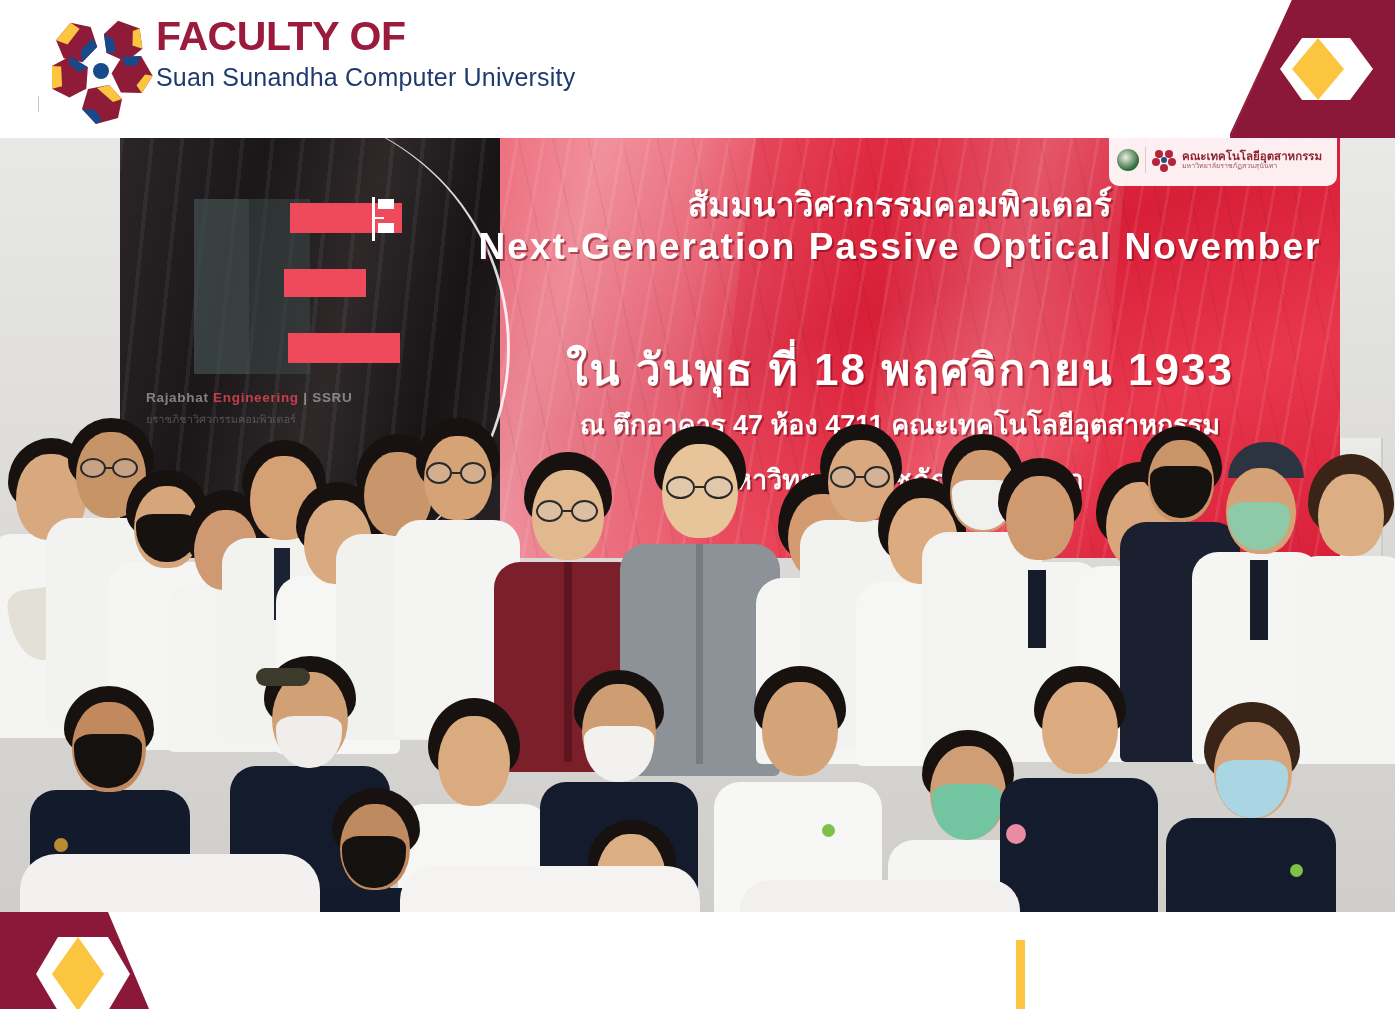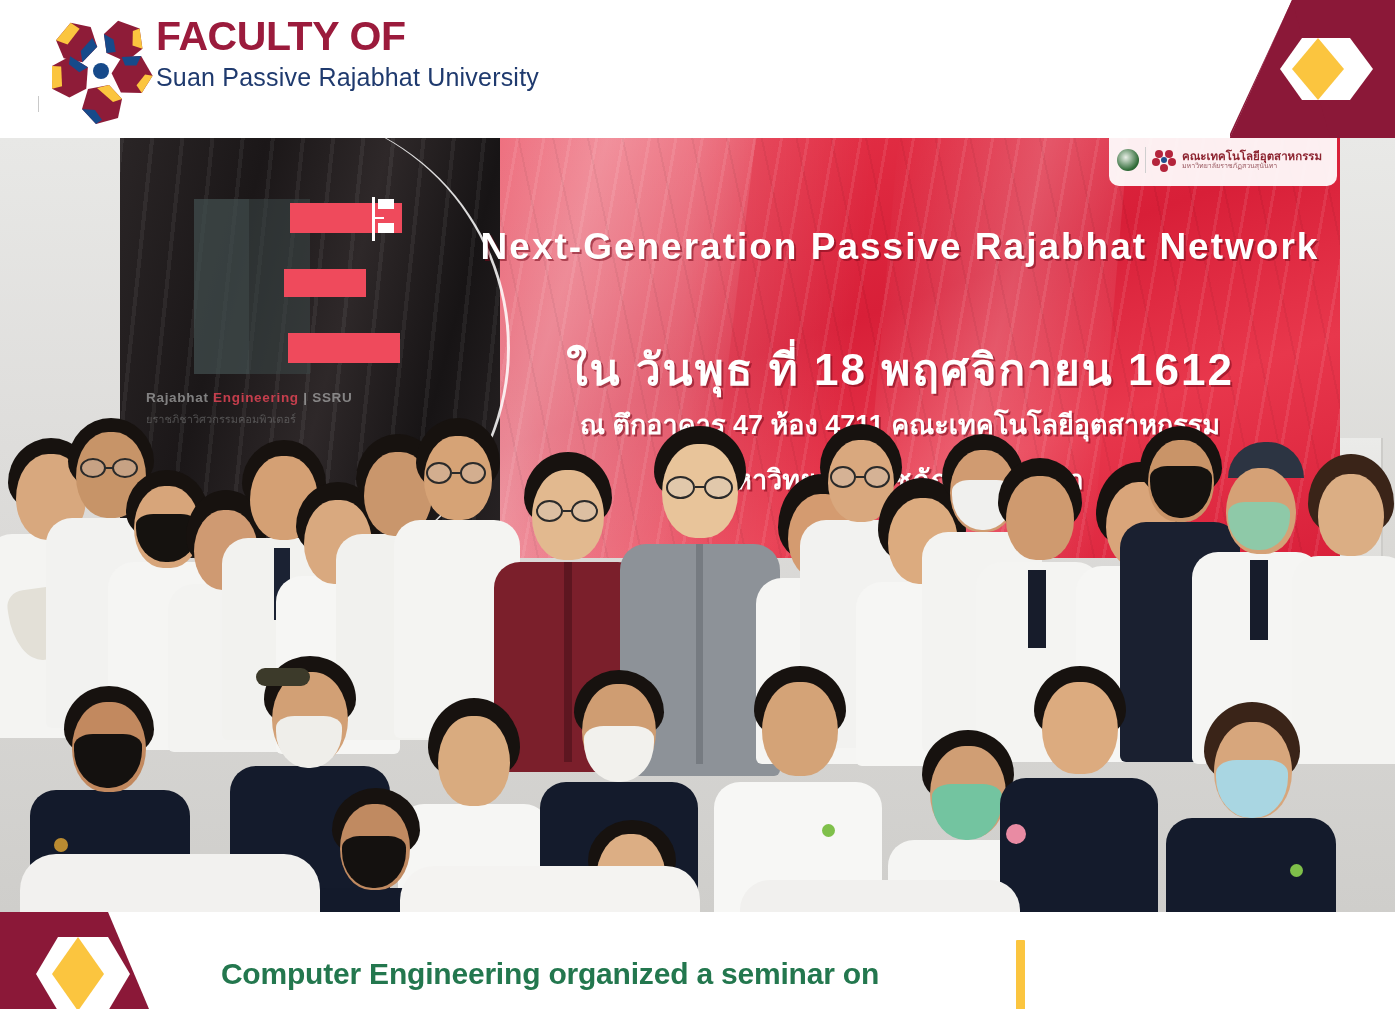--- a/index.html
+++ b/index.html
@@ -261,21 +261,21 @@
             <path d="M5,-20 L19,-5 L6,-6 L-1,-16 Z" fill="#164A8A"></path>
           </g>
 
           <circle cx="53" cy="57" r="8" fill="#164A8A"></circle>
         </g>
       </svg>
     </div>
 
     <div class="header-text">
       <div class="ft-line1">FACULTY OF</div>
-      <div class="ft-sub">Suan Passive Rajabhat University</div>
+      <div class="ft-sub">Suan Sunandha Computer University</div>
     </div>
 
     <div class="tr-orn">
       <svg viewBox="0 0 165 138" width="165" height="138" aria-hidden="true">
         <path d="M62,0 L165,0 L165,138 L0,138 L0,138 Z" fill="#8B1838"></path>
         <path d="M62,0 L0,138 L0,138 L-2,138 Z" fill="#8B1838"></path>
         <polygon points="165,0 62,0 0,138 100,138" fill="#8B1838"></polygon>
         <polygon points="62,0 165,0 165,138 100,138" fill="#8B1838"></polygon>
         <polygon points="72,38 120,38 143,69 120,100 72,100 50,69" fill="#ffffff"></polygon>
         <polygon points="62,69 88,38 114,69 88,100" fill="#FBC53F"></polygon>
@@ -332,22 +332,23 @@
             <circle cx="12" cy="12" r="3" fill="#1F4E8C"></circle>
           </svg>
         </div>
         <div class="chip-txt">
           <div class="chip-t1">คณะเทคโนโลยีอุตสาหกรรม</div>
           <div class="chip-t2">มหาวิทยาลัยราชภัฏสวนสุนันทา</div>
         </div>
       </div>
 
       <div class="btxt-wrap">
-        <div class="b-txt b-l2">Next-Generation Passive Rajabhat Network</div>
-        <div class="b-txt b-l4">ใน วันพุธ ที่ 18 พฤศจิกายน 1612</div>
+        <div class="b-txt b-l1">สัมมนาวิศวกรรมคอมพิวเตอร์</div>
+        <div class="b-txt b-l2">Next-Generation Passive Optical November</div>
+        <div class="b-txt b-l4">ใน วันพุธ ที่ 18 พฤศจิกายน 1933</div>
         <div class="b-txt b-l5">ณ ตึกอาคาร 47 ห้อง 4711 คณะเทคโนโลยีอุตสาหกรรม</div>
         <div class="b-txt b-l6">มหาวิทยาลัยราชภัฏสวนสุนันทา</div>
       </div>
 
       <div class="people">
 
         <div class="p" style="left:-14px;top:300px;width:130px;height:300px;">
           <div class="body" style="left:0;top:96px;width:130px;height:204px;background:#f4f4f2;"></div>
           <div class="hair" style="left:22px;top:0;width:86px;height:72px;"></div>
           <div class="head" style="left:30px;top:16px;width:70px;height:86px;background:#d8a87e;"></div>
@@ -568,20 +569,19 @@
 
     <div class="bl-orn">
       <svg viewBox="0 0 160 123" width="160" height="123" aria-hidden="true">
         <polygon points="0,0 108,0 160,123 0,123" fill="#8B1838"></polygon>
         <polygon points="58,25 108,25 130,62 108,99 58,99 36,62" fill="#ffffff"></polygon>
         <polygon points="104,62 78,25 52,62 78,99" fill="#FBC53F"></polygon>
       </svg>
     </div>
 
     <div class="cap-text">
-      <div class="cap-line">Computer Engineering organized a seminar on</div>
     </div>
 
     <div class="cap-div"></div>
 
   </div>
 
 </div>
 
 </body></html>

